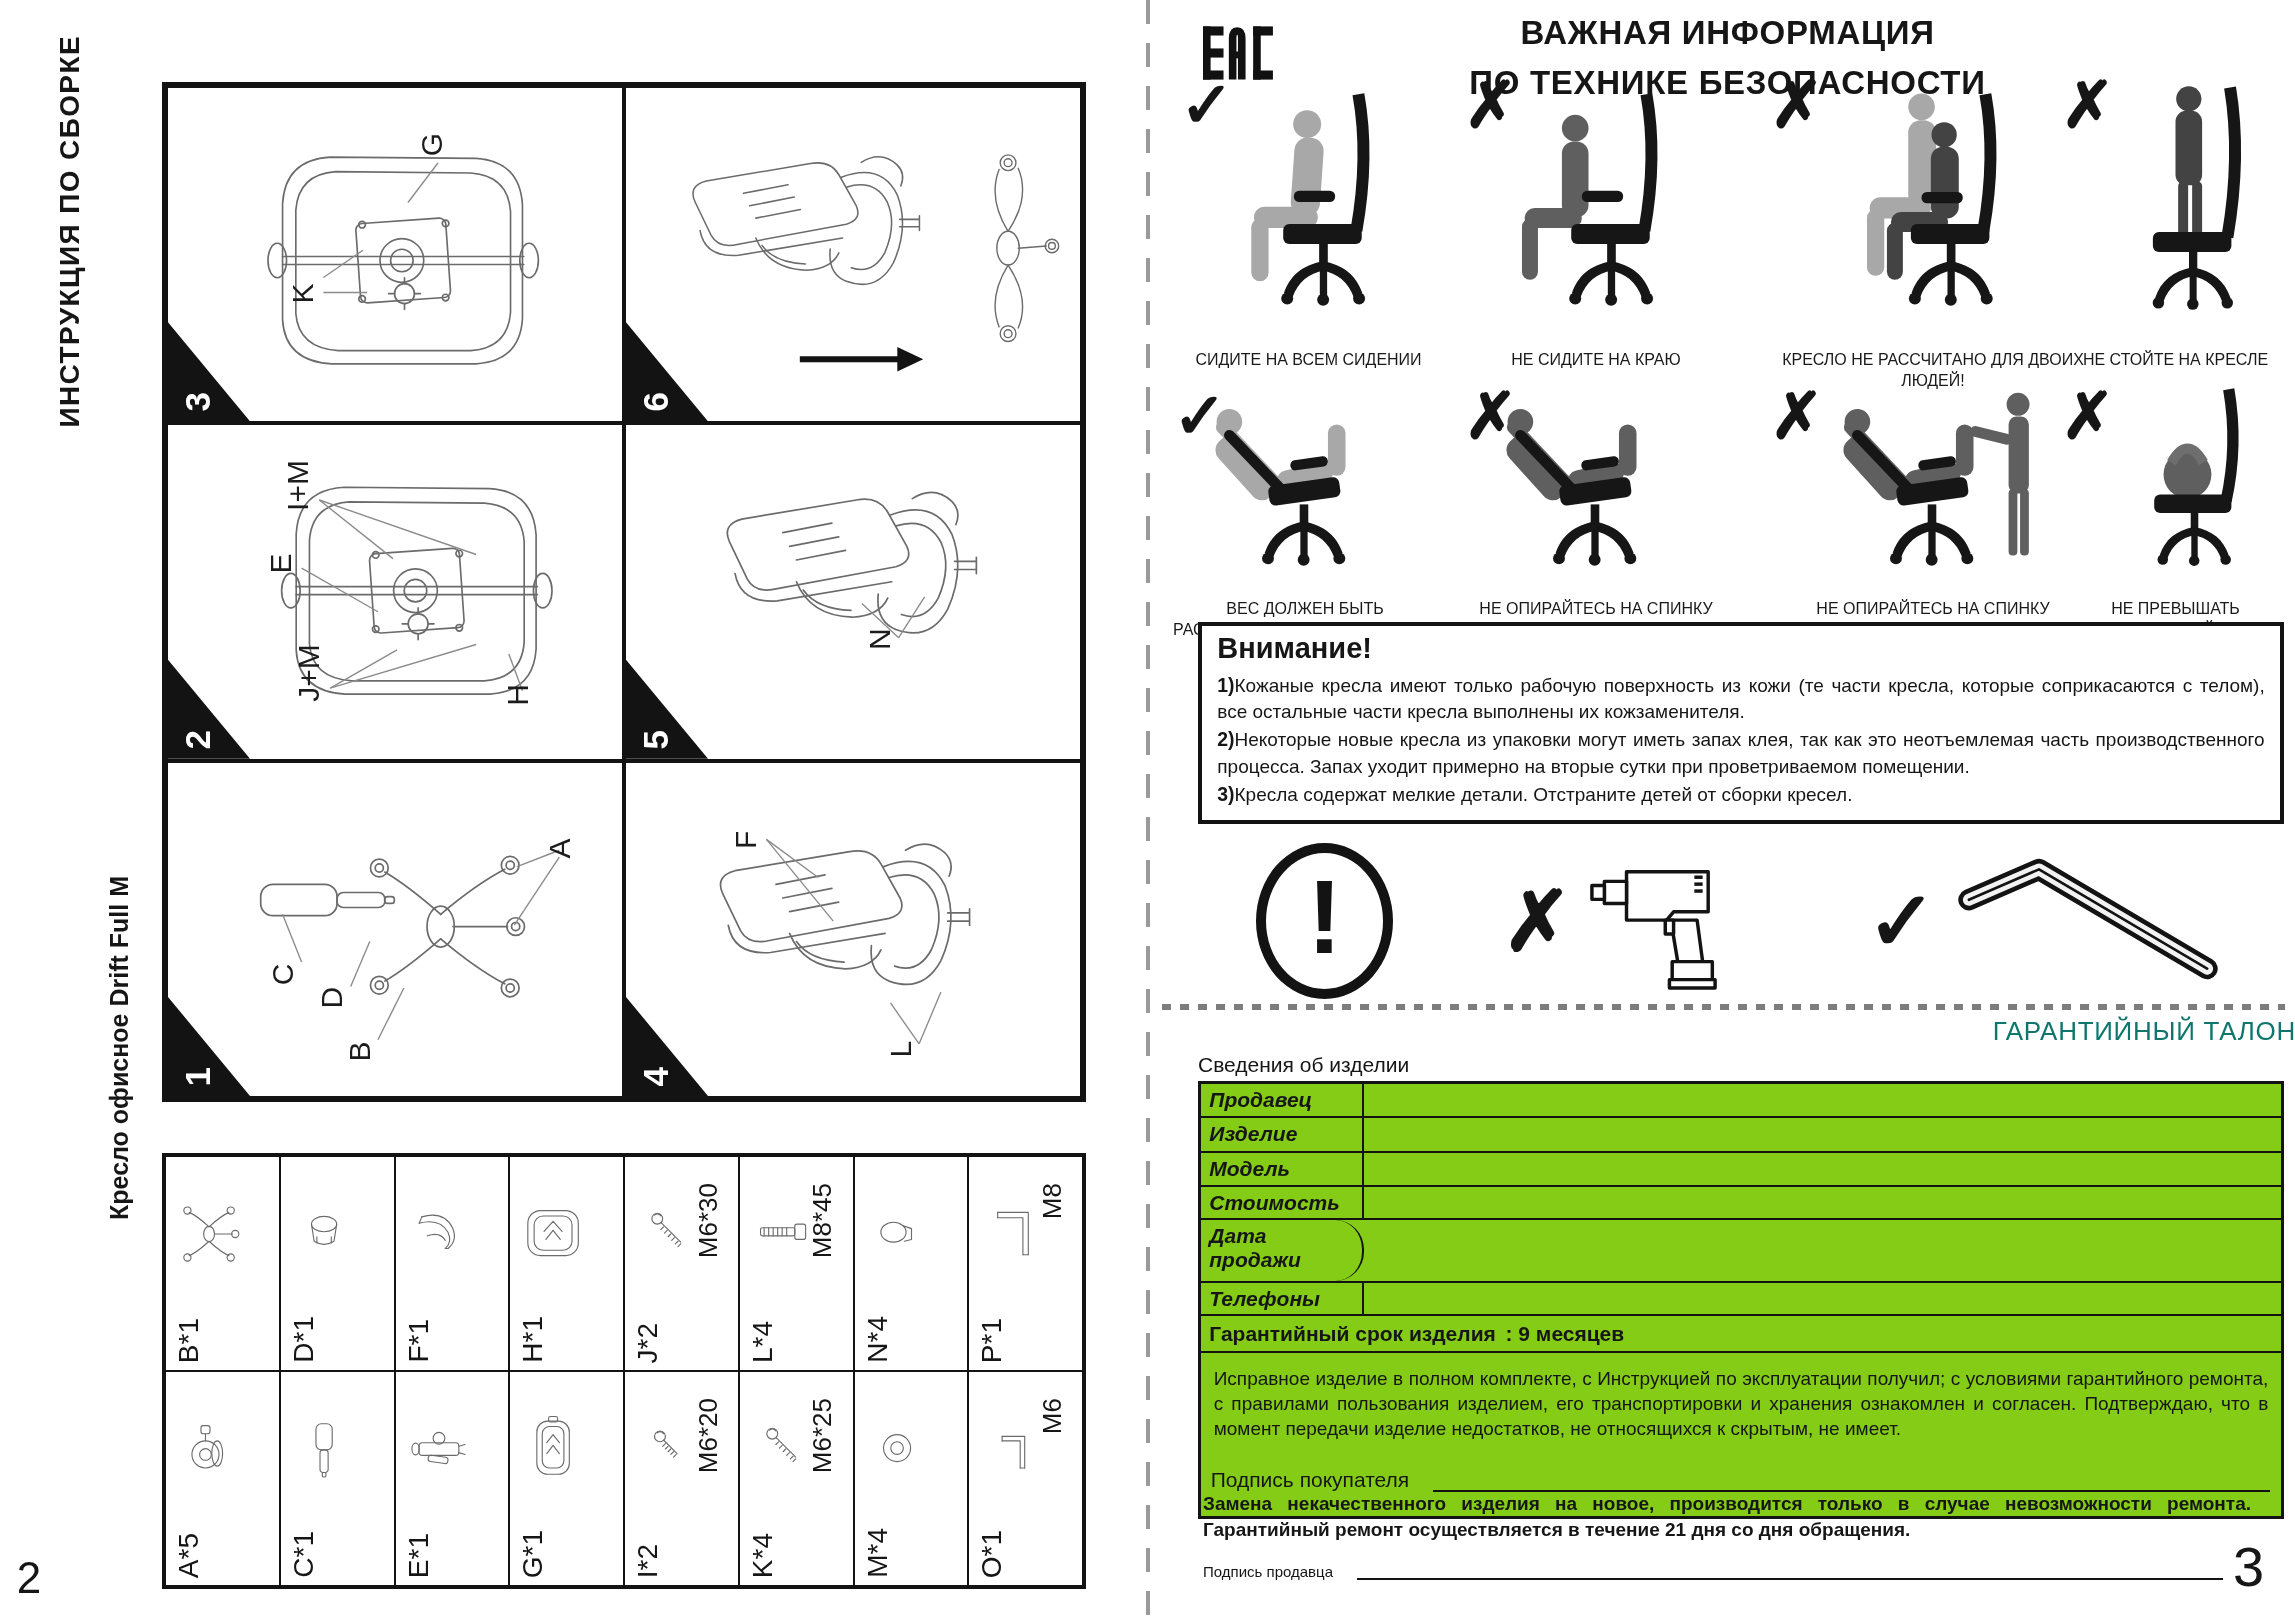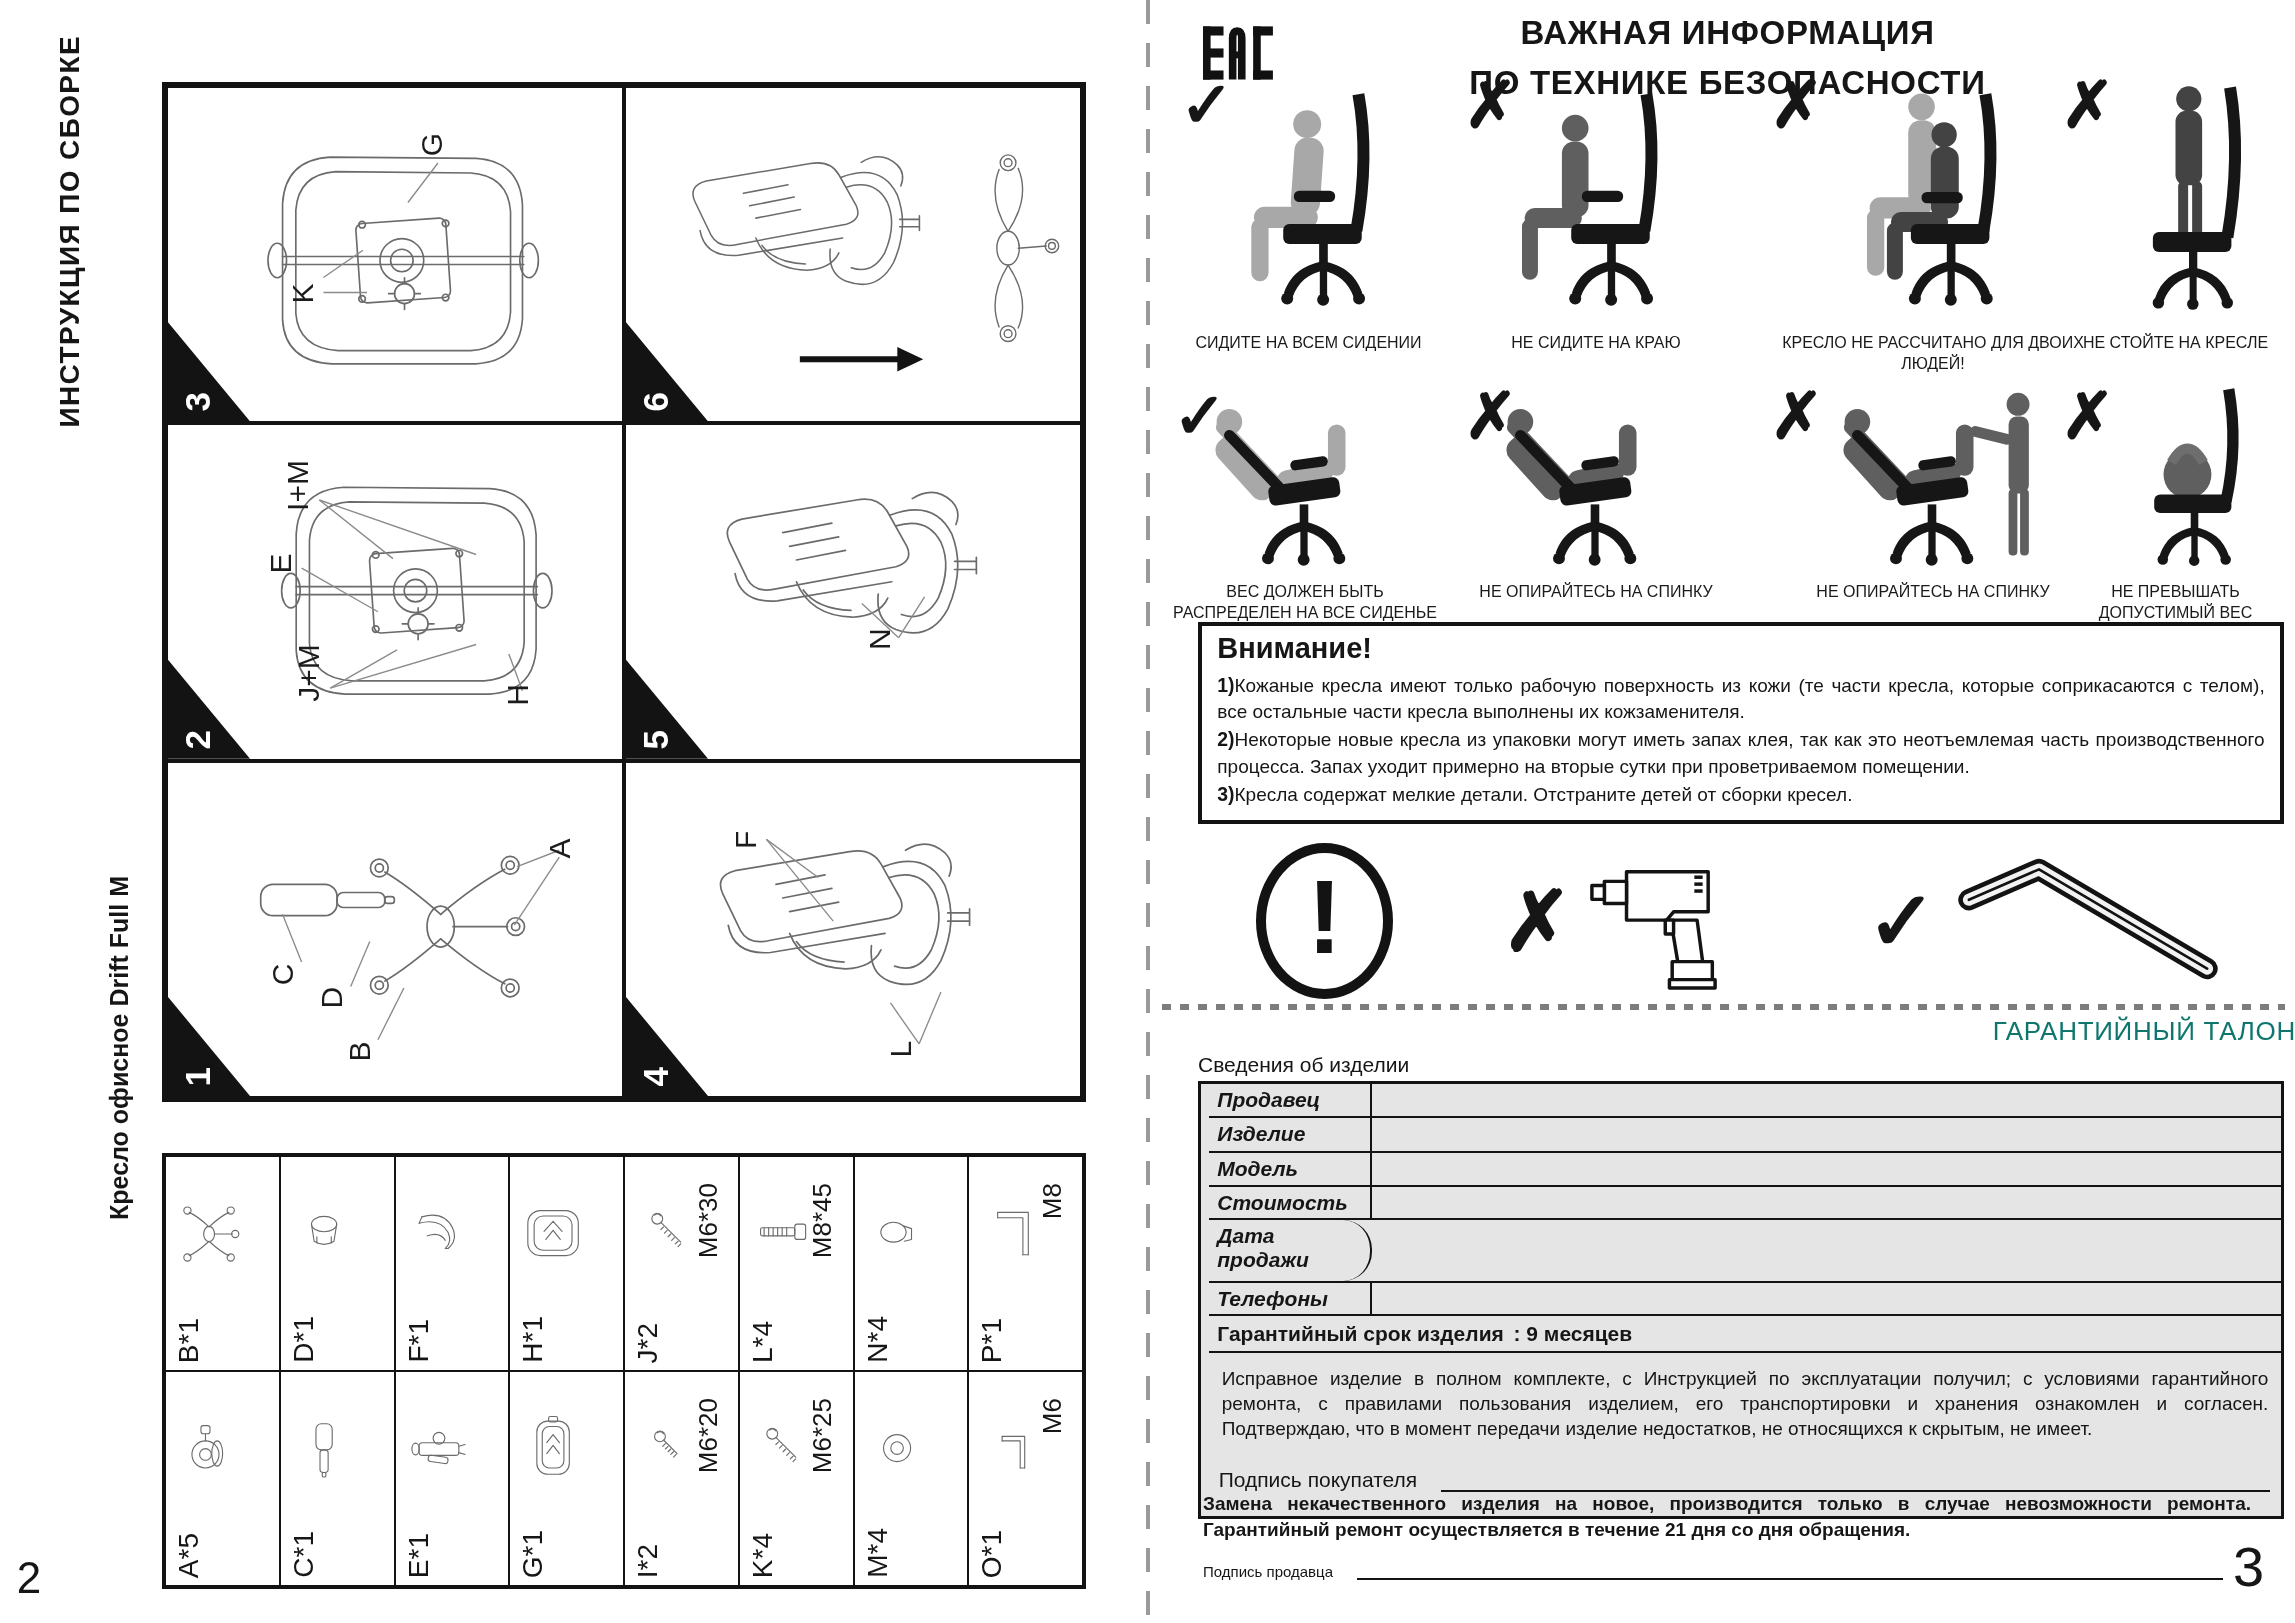--- a/index.html
+++ b/index.html
@@ -36,21 +36,21 @@
   .psize{position:absolute;left:60%;top:12%;font-size:26px;color:#161616;}
 
   
   .eac{position:absolute;left:1203px;top:21px;width:76px;height:64px;}
   .safety-title{position:absolute;left:1318px;top:8.3px;width:819px;text-align:center;
     font-size:33px;font-weight:bold;line-height:1.5;letter-spacing:0.7px;color:#161616;}
 
   .picto{position:absolute;display:flex;flex-direction:column;align-items:center;}
   .picto-icon{position:relative;width:100%;display:flex;justify-content:center;}
   .mark{position:absolute;left:0;top:4.2px;font-size:64px;font-weight:bold;color:#161616;line-height:1;}
-  .pcap{margin-top:6px;font-size:16px;font-weight:500;text-align:center;line-height:1.3;color:#1a1a1a;}
+  .pcap{margin-top:23px;font-size:16px;font-weight:500;text-align:center;line-height:1.3;color:#1a1a1a;}
   .fig-black{fill:#161616;}
   .fig-light{fill:#a8a8a8;}
   .fig-mid{fill:#5f5f5f;}
   .fig-dark{fill:#434343;}
 
   .attention{position:absolute;left:1198px;top:622px;width:1086px;box-sizing:border-box;
     border:4.2px solid #131313;background:#fff;padding:4.2px 15.3px 9.7px 15.3px;}
   .attention h2{margin:1.4px 0 7px 0;text-align:left;font-size:29px;color:#161616;}
   .attention p{margin:0 0 1.4px 0;font-size:19px;line-height:1.38;text-align:justify;color:#161616;}
   .attention b{font-size:19.4px;}
@@ -64,21 +64,21 @@
   .tmark{font-size:83px;font-weight:bold;color:#161616;line-height:1;}
 
   .dashes{position:absolute;left:1162px;top:1004px;width:1123px;height:5.6px;
     background:repeating-linear-gradient(90deg,#7d7d7d 0 9px,transparent 9px 18px);}
 
   .warranty-title{position:absolute;left:1152px;top:1016px;width:1144px;text-align:right;
     font-size:26px;font-weight:500;letter-spacing:0.7px;color:#0f766e;}
   .info-label{position:absolute;left:1198px;top:1053px;font-size:21px;color:#161616;}
 
   .wbox{position:absolute;left:1198px;top:1081px;width:1086px;box-sizing:border-box;
-    border:3.5px solid #131313;background:#e5e5e5;padding-left:8px;}
+    border:3.5px solid #131313;background:#84cc16;}
   .wrow{display:flex;border-bottom:2.1px solid #131313;}
   .wlabel{width:163px;box-sizing:border-box;border-right:2.1px solid #131313;
     font-style:italic;font-weight:bold;font-size:21px;padding:3.5px 8.3px;color:#161616;}
   .wlabel--narrow{padding-right:66px;border-radius:29px;}
   .wval{flex:1;}
   .wterm{display:flex;align-items:center;border-bottom:2.8px solid #131313;
     font-size:21px;font-weight:bold;padding:3.5px 8.3px;min-height:28px;color:#161616;gap:9.7px;}
   .wtext{margin:3px;padding:9.7px 9.7px 4.2px 9.7px;font-size:19px;line-height:1.33;
     text-align:justify;font-weight:500;color:#161616;}
   .wsign{display:flex;align-items:flex-end;padding:18px 11px 23.6px 9.7px;font-size:21px;color:#161616;}

